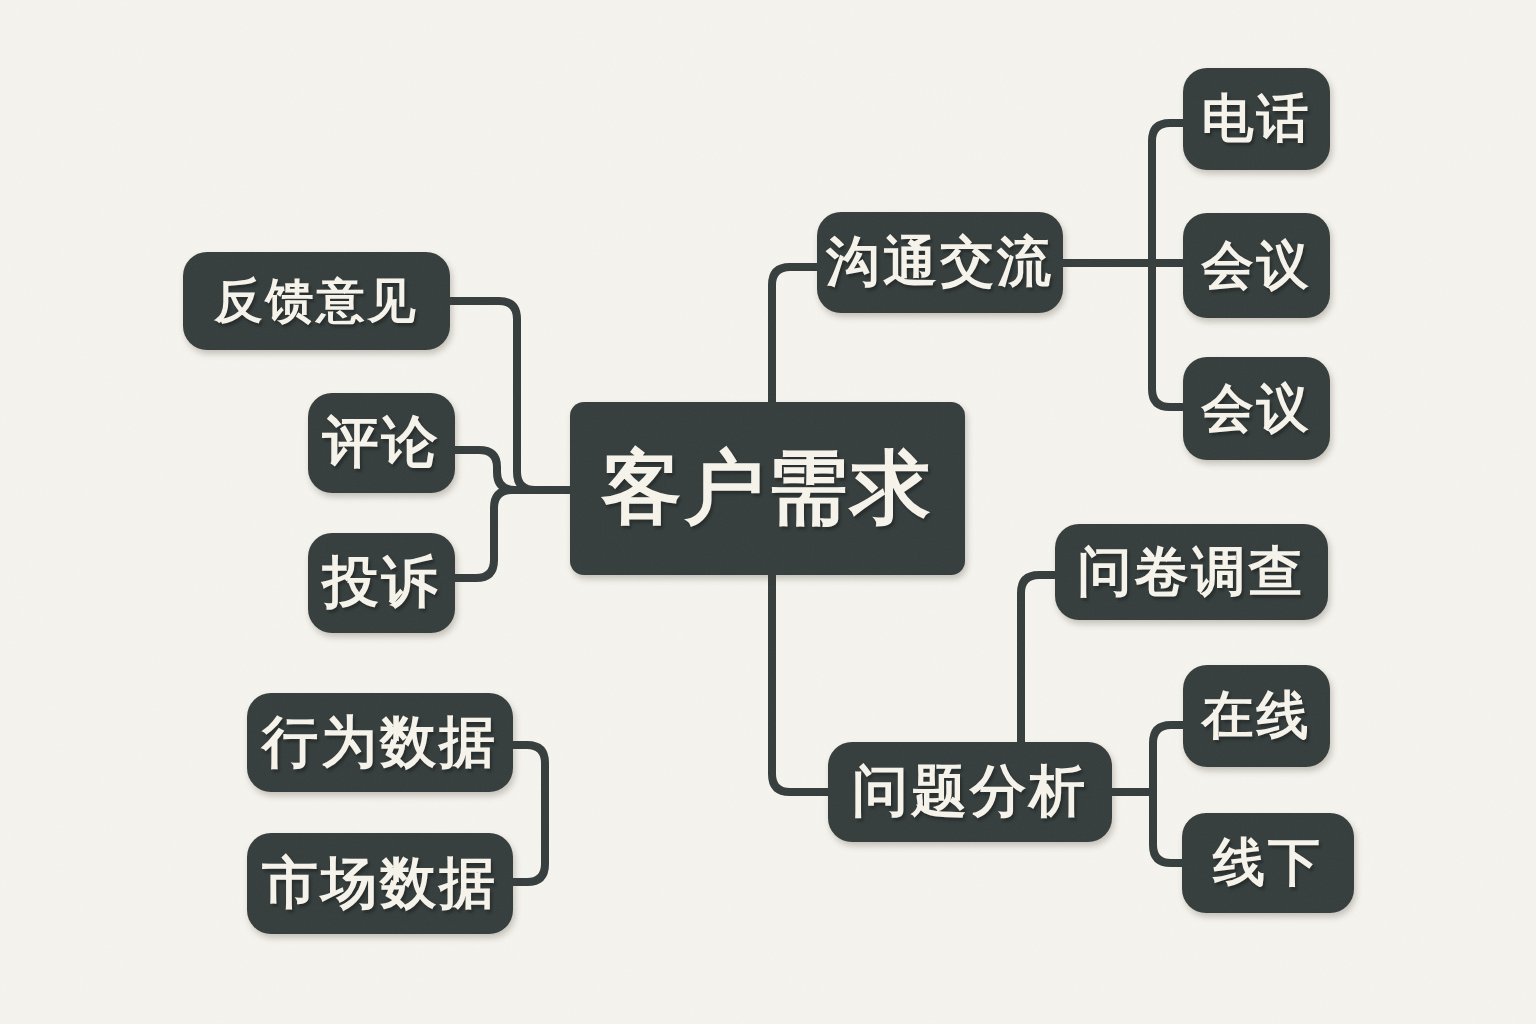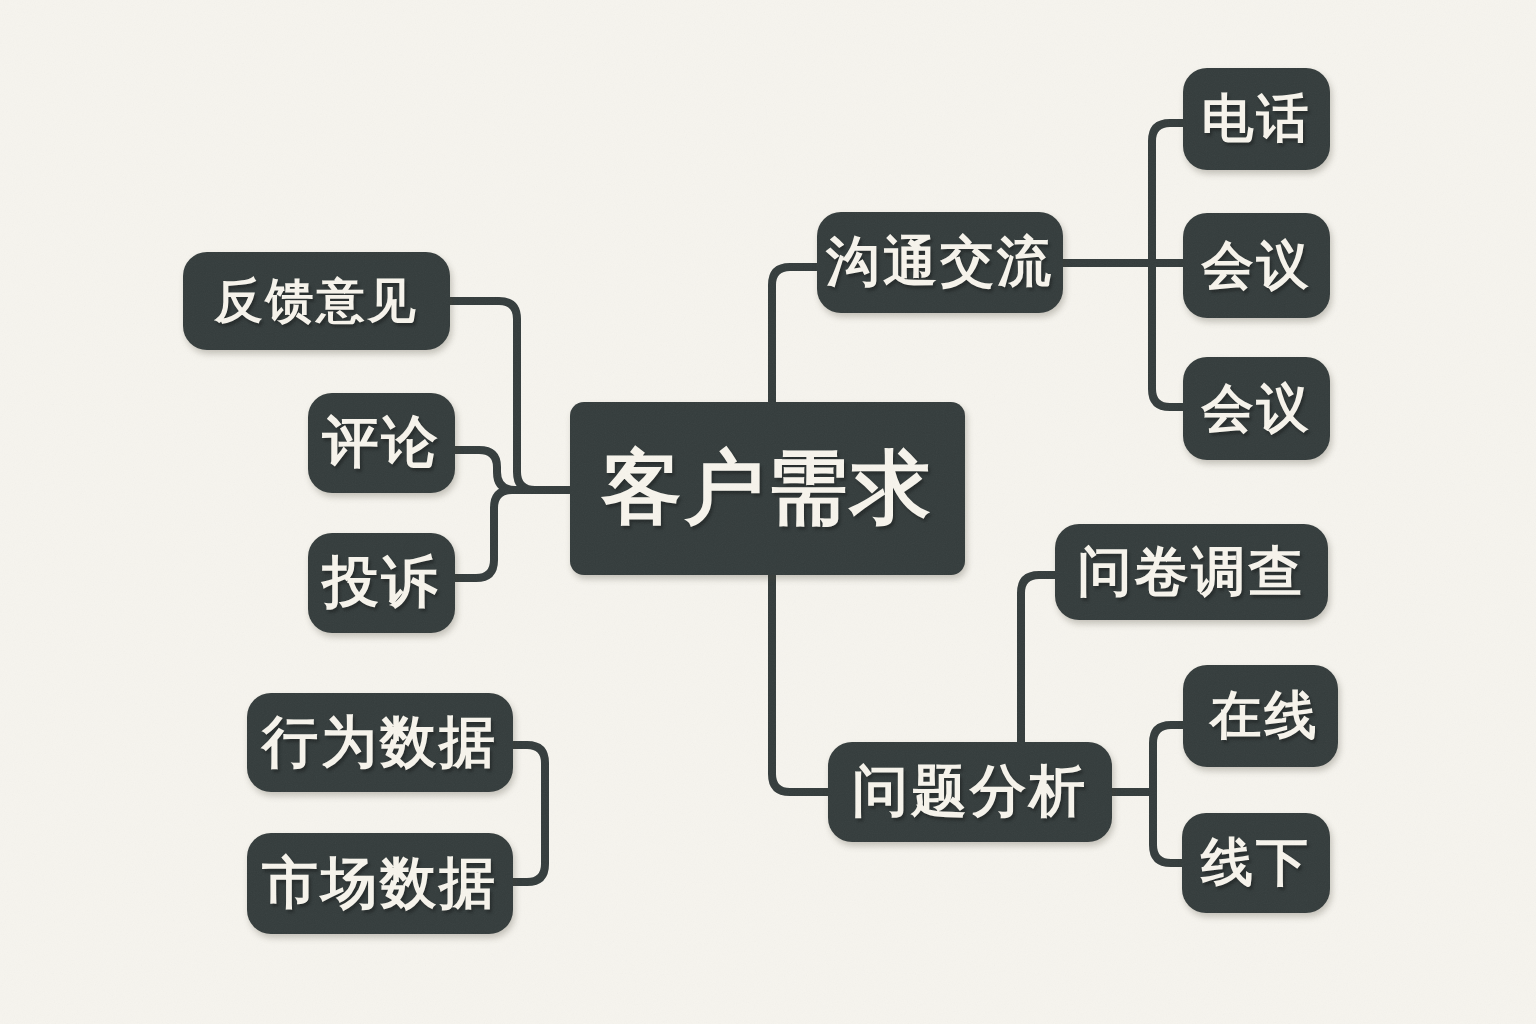--- a/index.html
+++ b/index.html
@@ -82,25 +82,25 @@
   </div>
 
   <div class="node" style="left:828px;top:742px;width:284px;height:100px;font-size:56px;">
     <span>问题分析</span>
   </div>
 
   <div class="node" style="left:1055px;top:524px;width:273px;height:96px;font-size:54px;">
     <span>问卷调查</span>
   </div>
 
-  <div class="node" style="left:1183px;top:665px;width:147px;height:102px;font-size:52px;padding-left:8px;">
+  <div class="node" style="left:1183px;top:665px;width:147px;height:102px;font-size:52px;">
     <span>在线</span>
   </div>
 
-  <div class="node" style="left:1182px;top:813px;width:148px;height:100px;font-size:52px;">
+  <div class="node" style="left:1182px;top:813px;width:172px;height:100px;font-size:52px;">
     <span>线下</span>
   </div>
 
   <div class="node" style="left:247px;top:693px;width:266px;height:99px;font-size:56px;">
     <span>行为数据</span>
   </div>
 
   <div class="node" style="left:247px;top:833px;width:266px;height:101px;font-size:56px;">
     <span>市场数据</span>
   </div>

